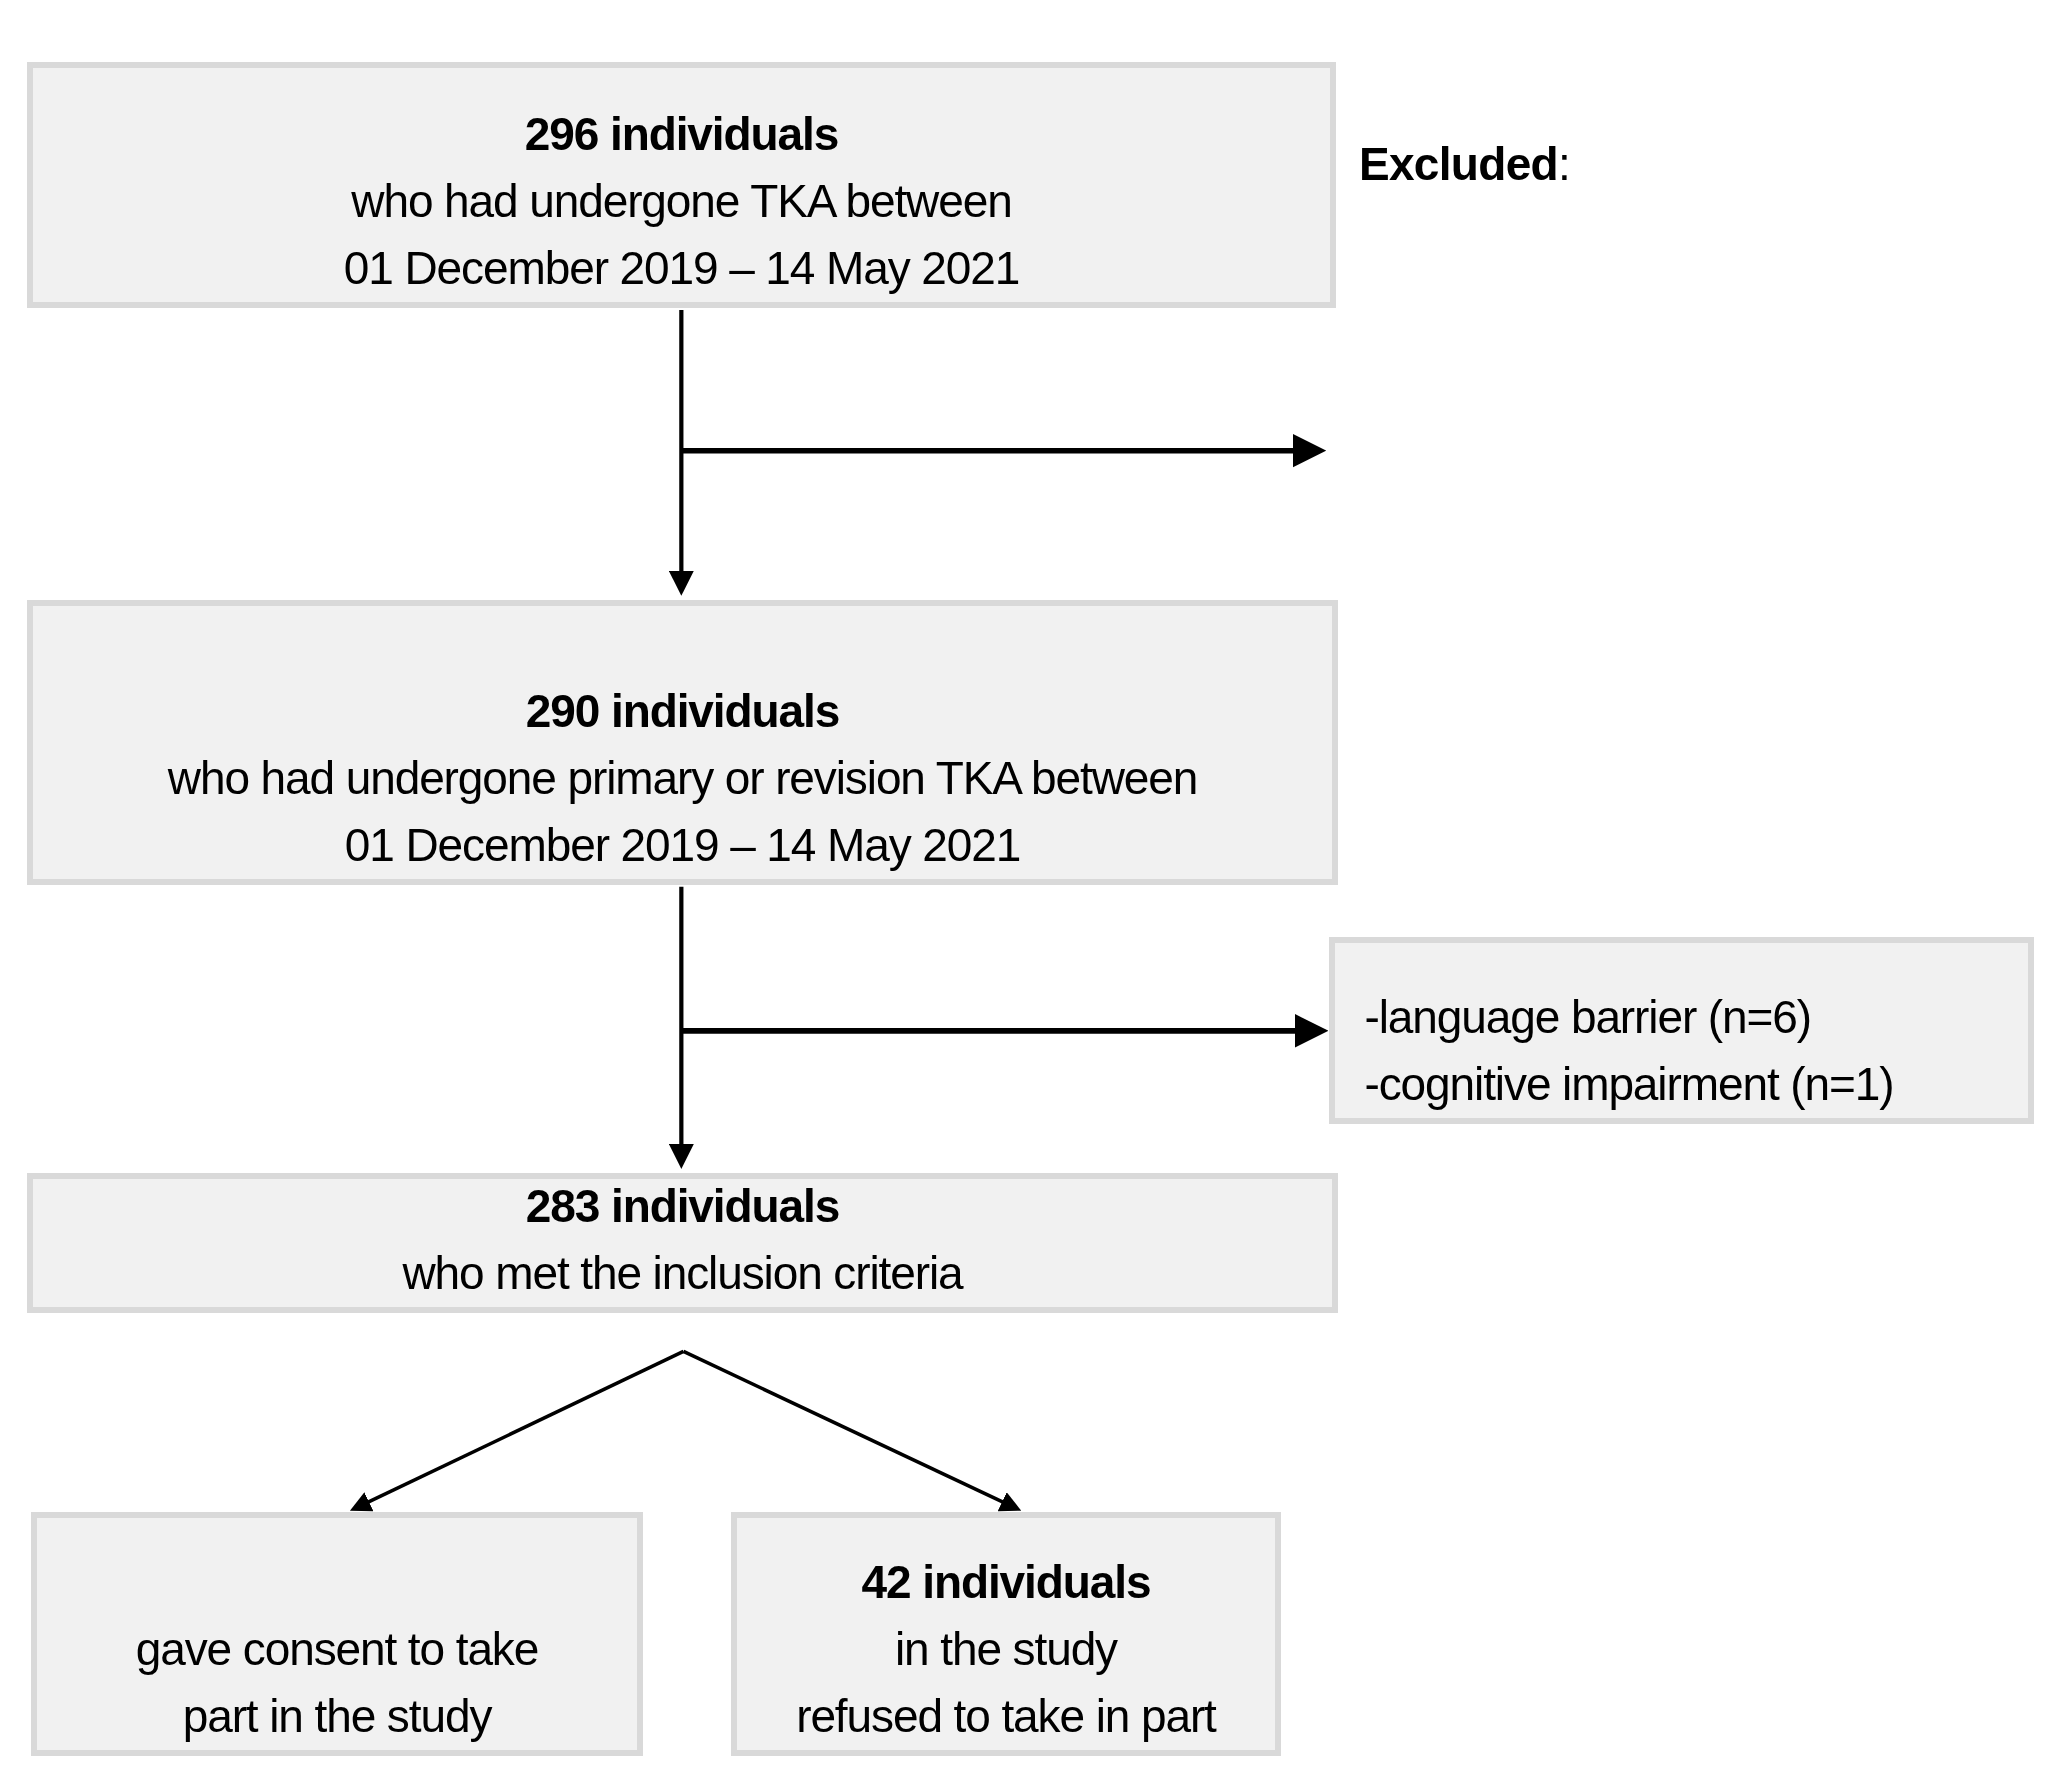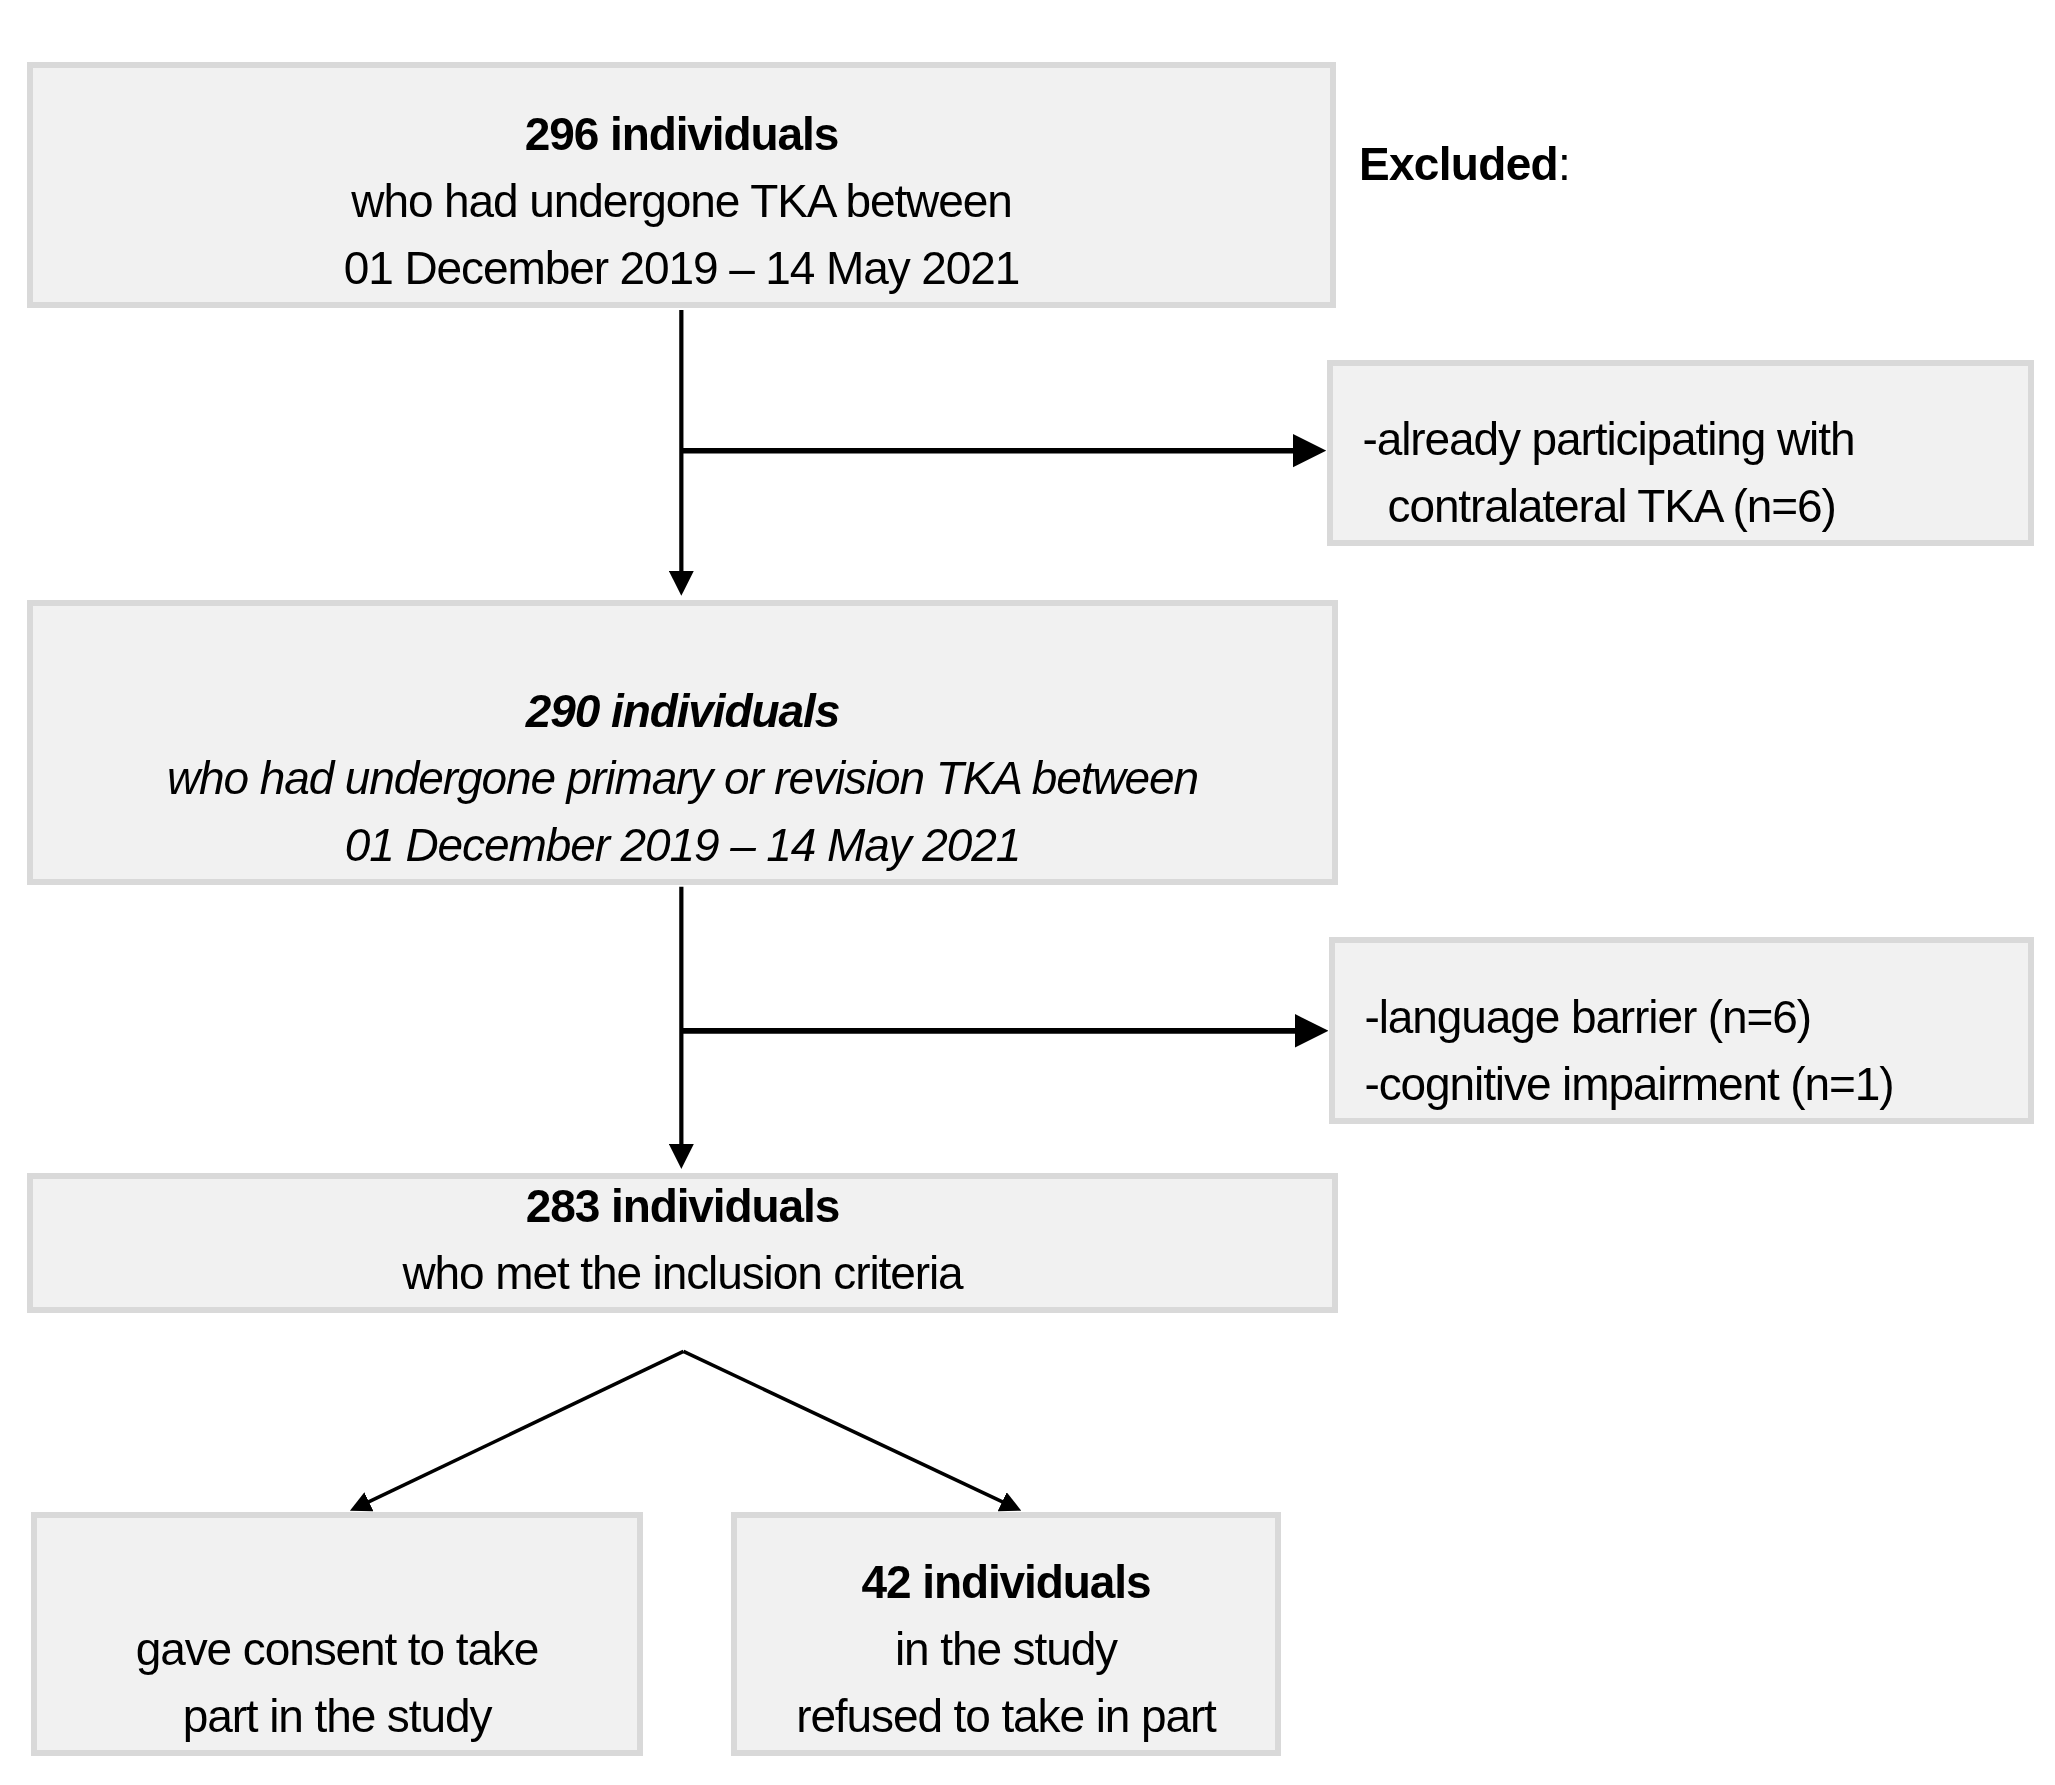--- a/index.html
+++ b/index.html
@@ -39,21 +39,21 @@
     text-align: left;
     padding-left: 29.5px;
     padding-right: 7px;
   }
   .count-line { font-weight: bold; }
   .body-line { font-weight: normal; }
   .indent { padding-left: 25px; }
 
   
   #box-296   { left: 27px;   top: 62px;   width: 1309px; height: 246px; }
-  #box-290   { left: 27px;   top: 600px;  width: 1311px; height: 285px; font-style: italic; }
+  #box-290   { left: 27px;   top: 600px;  width: 1311px; height: 285px; }
   #box-283   { left: 27px;   top: 1173px; width: 1311px; height: 140px; }
   #box-241   { left: 31px;   top: 1512px; width: 612px;  height: 244px; }
   #box-42    { left: 731px; top: 1512px; width: 550px;  height: 244px; }
 
   
   #exclusion-1 { left: 1327px; top: 360px;  width: 707px; height: 186px; }
   #exclusion-2 { left: 1329px; top: 937px; width: 705px; height: 187px; }
 
   #excluded-label {
     position: absolute;
@@ -101,24 +101,20 @@
   <div id="box-296" class="node centered">
     <div class="count-line">296 individuals</div>
     <div class="body-line">who had undergone TKA between</div>
     <div class="body-line">01 December 2019 – 14 May 2021</div>
   </div>
 
   <div id="excluded-label">
     <span class="bold-part">Excluded</span><span>:</span>
   </div>
 
-  <div id="exclusion-1" class="node left-aligned">
-    <div class="body-line">-already participating with</div>
-    <div class="body-line indent">contralateral TKA (n=6)</div>
-  </div>
 
   <div id="box-290" class="node centered">
     <div class="count-line">290 individuals</div>
     <div class="body-line">who had undergone primary or revision TKA between</div>
     <div class="body-line">01 December 2019 – 14 May 2021</div>
   </div>
 
   <div id="exclusion-2" class="node left-aligned">
     <div class="body-line">-language barrier (n=6)</div>
     <div class="body-line">-cognitive impairment (n=1)</div>

